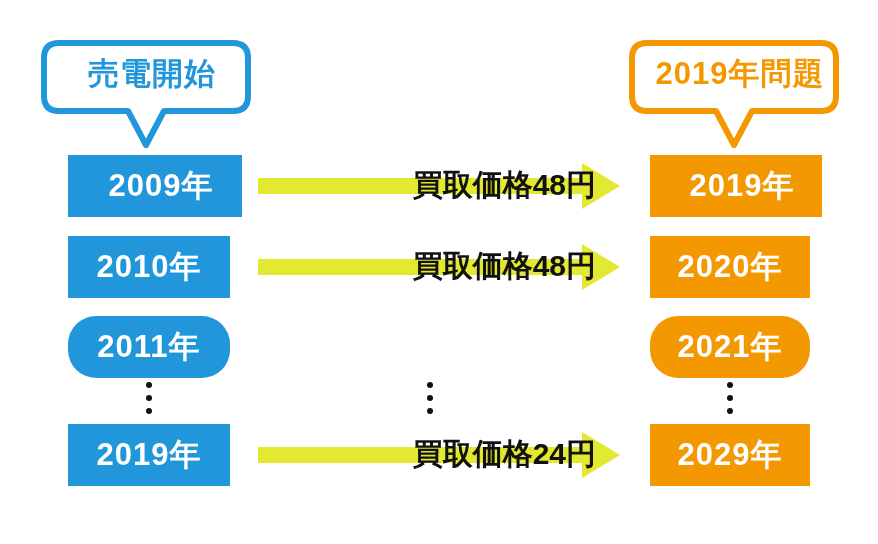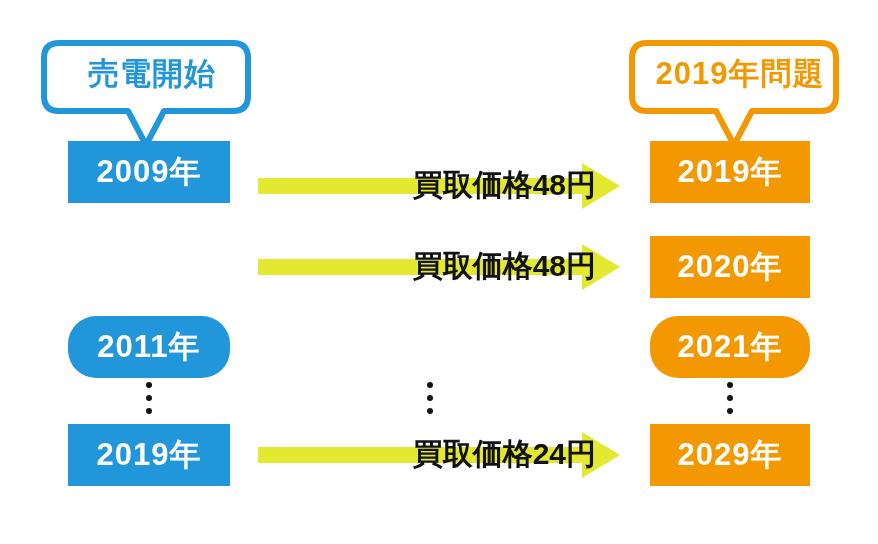--- a/index.html
+++ b/index.html
@@ -18,21 +18,21 @@
   .callout-left{left:41px;color:var(--blue,#2196DB);}
   .callout-right{left:629px;color:var(--orange,#F39800);}
   
   .year-box{
     position:absolute;height:62px;
     display:flex;align-items:center;justify-content:center;
     color:#fff;font-weight:bold;font-size:31px;letter-spacing:1px;
   }
   .year-start{left:68px;width:162px;background:var(--blue,#2196DB);}
   .year-end{left:650px;width:160px;background:var(--orange,#F39800);}
-  .row1{top:141px;} .row2{top:236px;} .row3{top:316px;border-radius:28px;} .row4{top:424px;}
+  .row1{top:155px;padding-left:12px;} .row2{top:236px;} .row3{top:316px;border-radius:28px;} .row4{top:424px;}
   
   .arrow{position:absolute;left:258px;width:362px;height:46px;}
   .arrow-row1{top:163px;} .arrow-row2{top:244px;} .arrow-row3{top:324px;} .arrow-row4{top:432px;}
   .arrow-shaft{position:absolute;left:0;right:36px;top:15px;height:16px;background:var(--arrow,#E2E930);}
   .arrow-head{
     position:absolute;right:0;top:0;width:0;height:0;
     border-top:23px solid transparent;border-bottom:23px solid transparent;
     border-left:38px solid var(--arrow,#E2E930);
   }
   .arrow-label{
@@ -65,20 +65,21 @@
   </div>
 
   <div class="year-box year-start row1">2009年</div>
   <div class="arrow arrow-row1">
     <div class="arrow-shaft"></div>
     <div class="arrow-head"></div>
     <div class="arrow-label">買取価格48円</div>
   </div>
   <div class="year-box year-end row1">2019年</div>
 
+  <div class="year-box year-start row2">2010年</div>
   <div class="arrow arrow-row2">
     <div class="arrow-shaft"></div>
     <div class="arrow-head"></div>
     <div class="arrow-label">買取価格48円</div>
   </div>
   <div class="year-box year-end row2">2020年</div>
 
   <div class="year-box year-start row3">2011年</div>
   <div class="year-box year-end row3">2021年</div>
 

